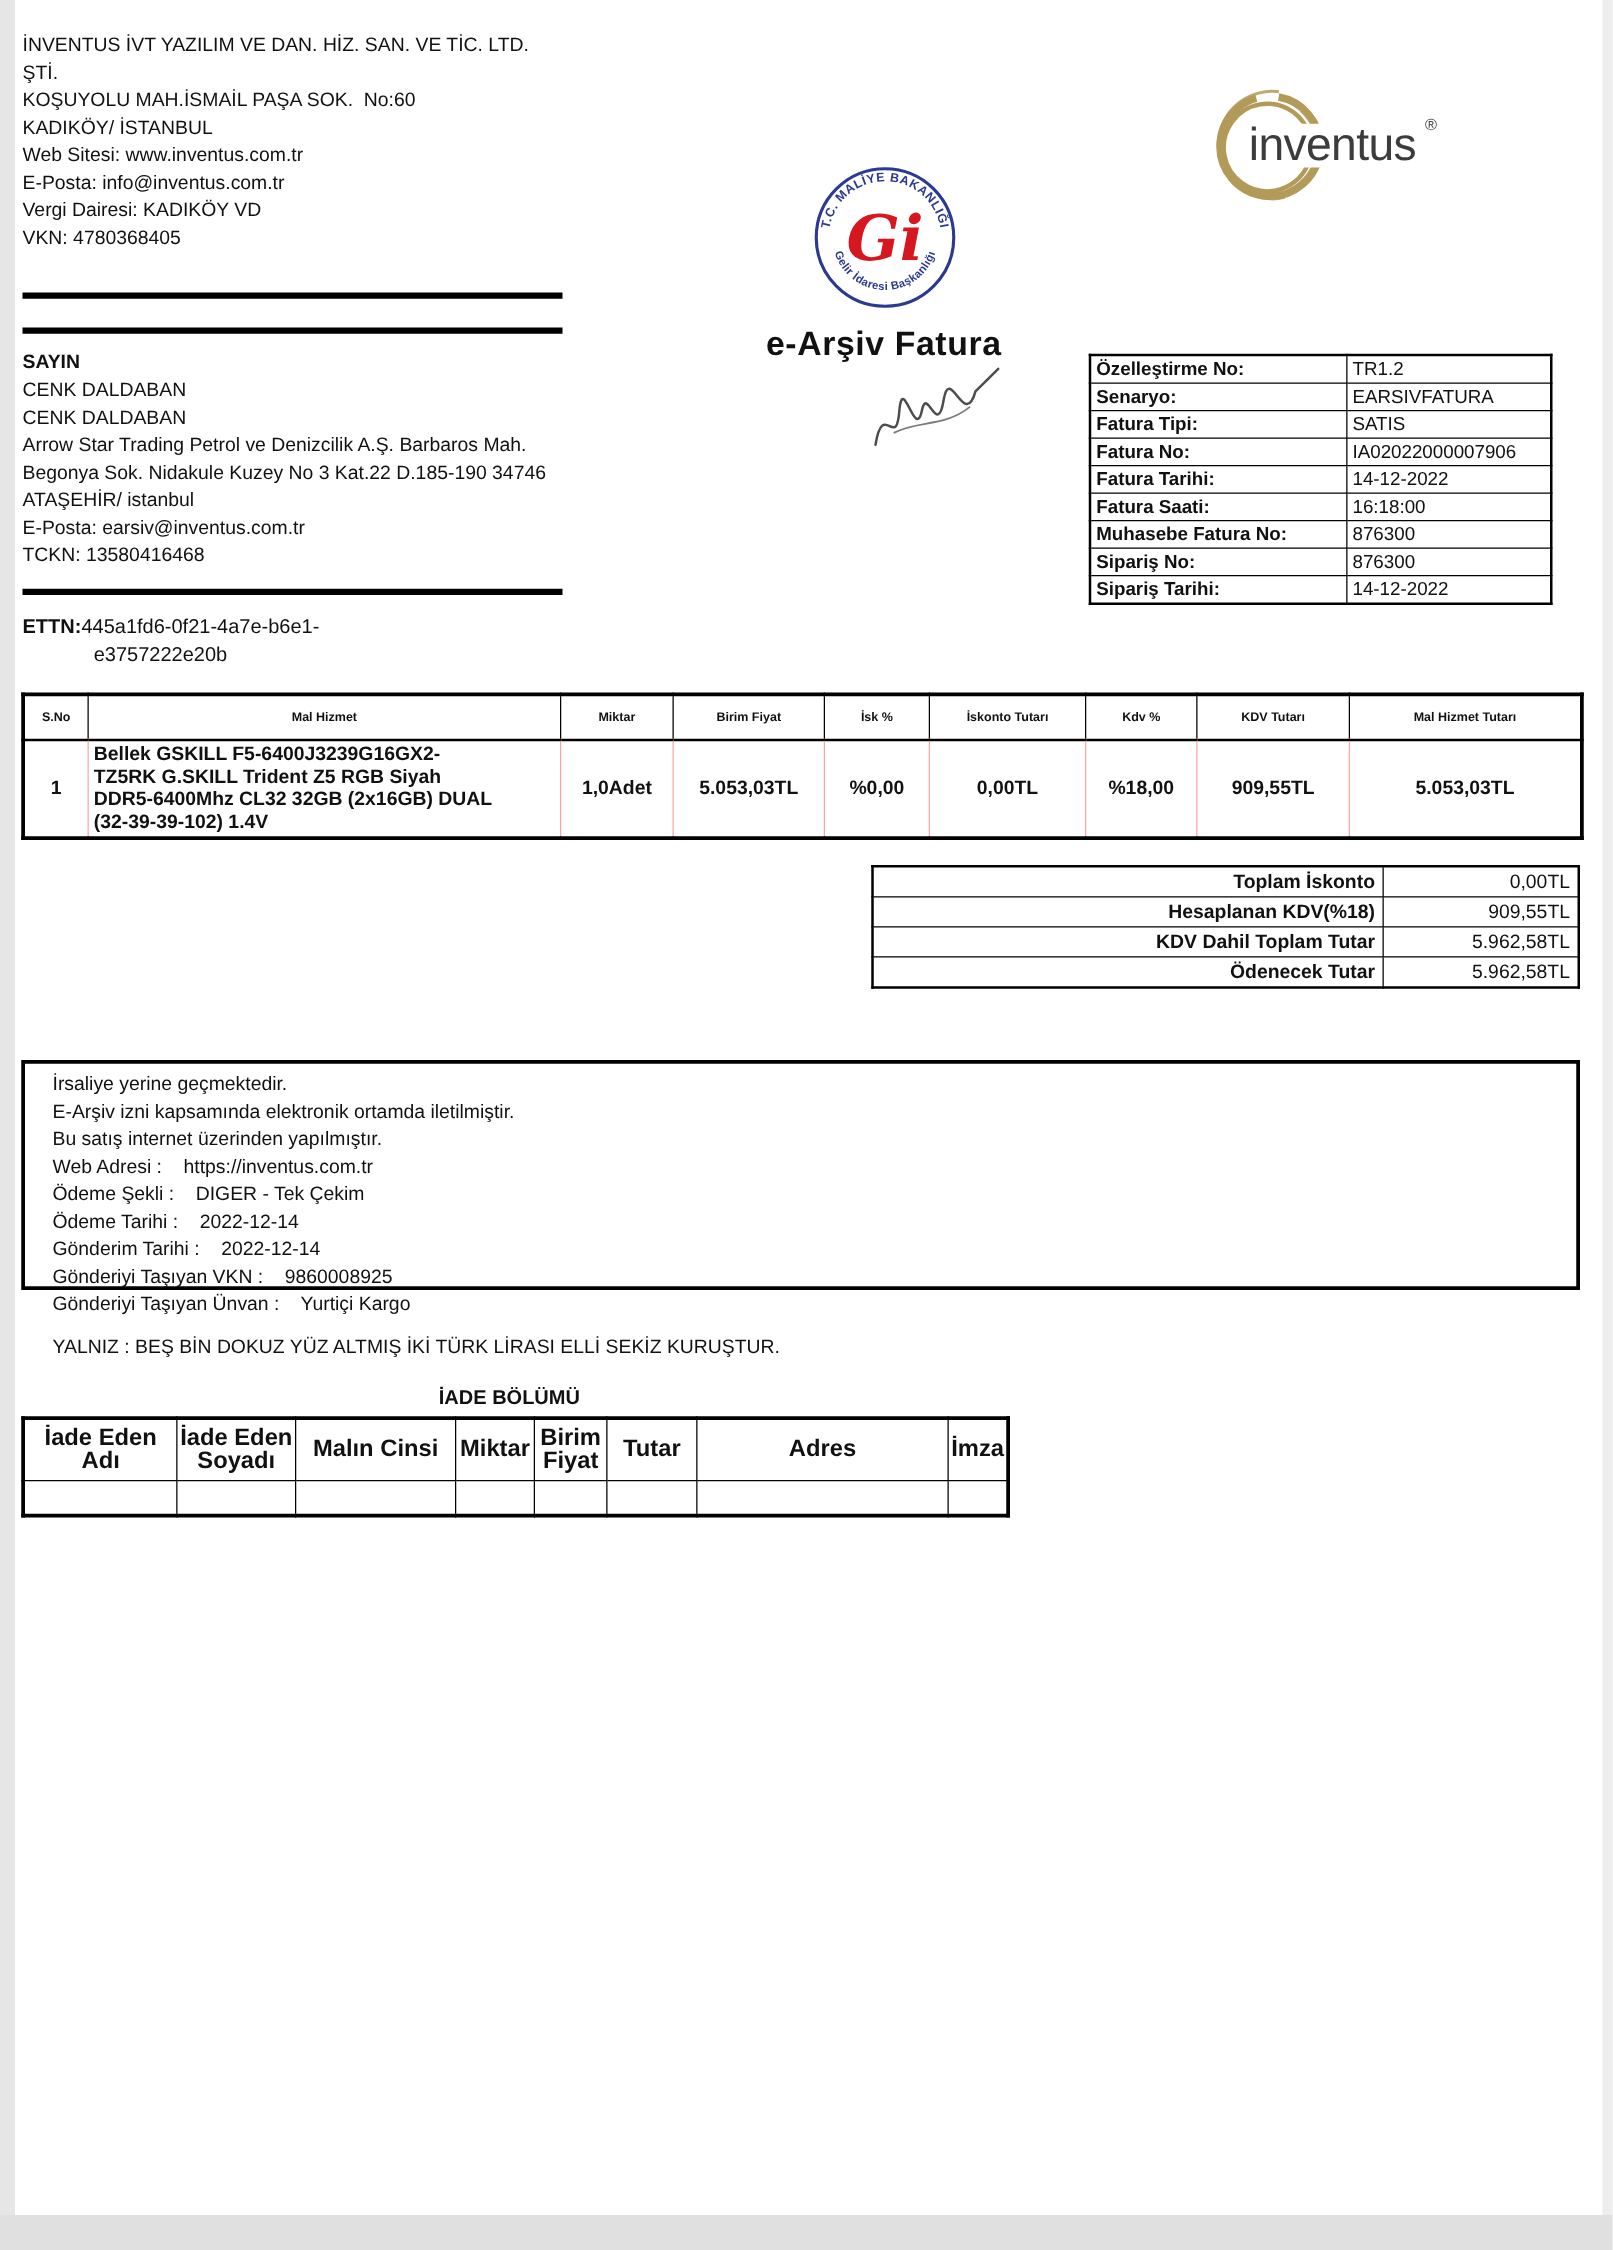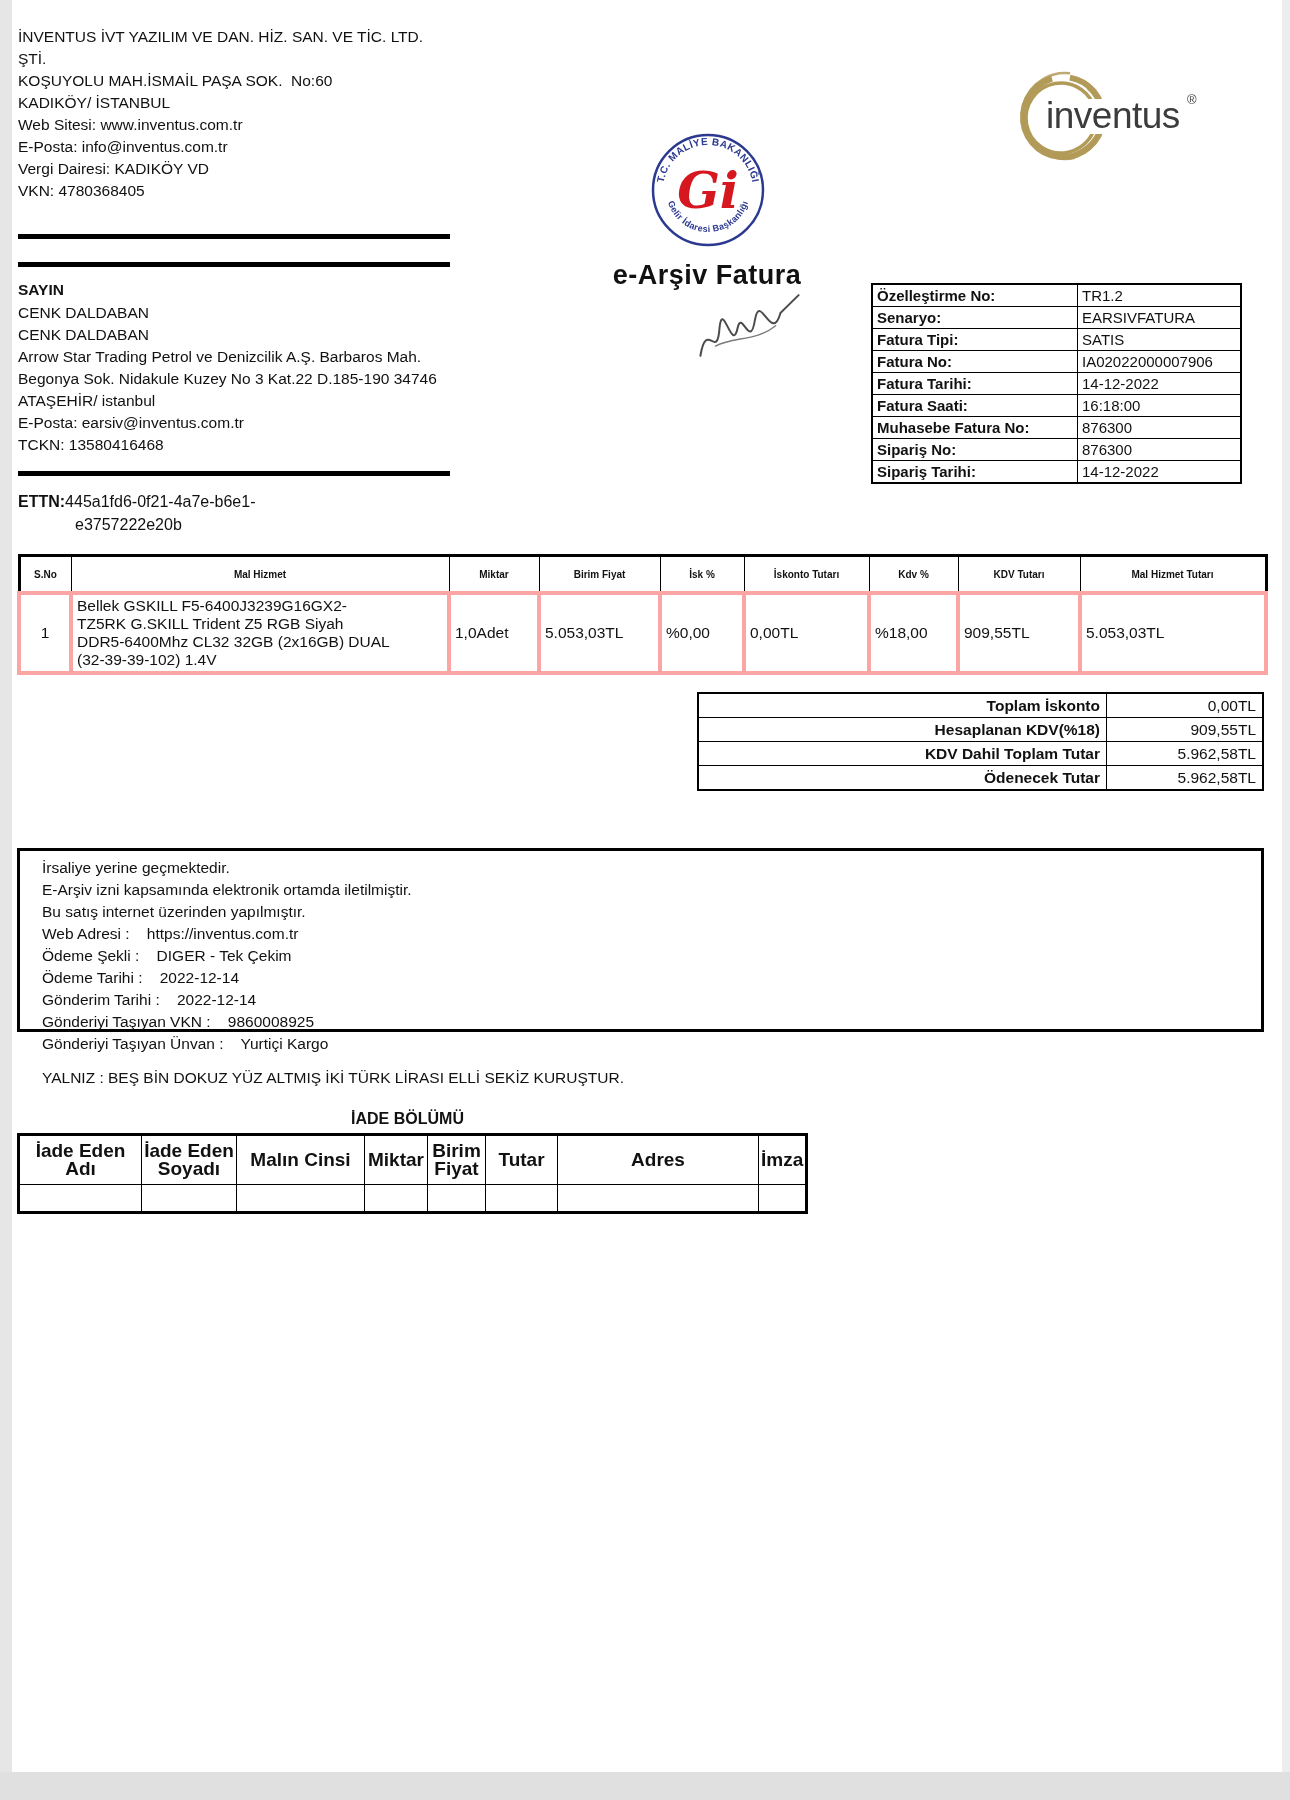--- a/index.html
+++ b/index.html
@@ -18,22 +18,22 @@
   .bold{font-weight:bold;}
   .rule{position:absolute;left:6px;width:432px;height:5px;background:#000;}
   
   table{border-collapse:collapse;}
   .meta-table{width:371px;border:2px solid #000;font-size:15px;table-layout:fixed;}
   .meta-table td{border:1px solid #000;height:21px;line-height:21px;padding:0 4px;overflow:hidden;white-space:nowrap;}
   .meta-table .ml{font-weight:bold;width:196px;}
   
   .items-table{width:1247px;border:3px solid #000;font-size:15.5px;table-layout:fixed;}
   .items-table th{border:1px solid #000;border-bottom:2px solid #000;font-size:10px;height:34px;padding:0 2px;}
-  .items-table td{border:4px solid #fca5a5;vertical-align:middle;padding:2px 4px;}
-  .num{text-align:left;}
+  .items-table td{border:1px solid #fca5a5;vertical-align:middle;padding:2px 4px;font-weight:bold;}
+  .num{text-align:center;}
   .ctr{text-align:center;}
   .name-cell div{line-height:18px;white-space:pre;}
   
   .totals-table{width:567px;border:2px solid #000;font-size:15.5px;table-layout:fixed;}
   .totals-table td{border:1px solid #000;height:23px;line-height:23px;padding:0 6px;white-space:nowrap;}
   .totals-table .tl{font-weight:bold;text-align:right;width:395px;}
   .totals-table .tv{text-align:right;}
   
   .notes-box{border:3px solid #000;width:1247px;height:184px;box-sizing:border-box;padding:6px 10px 0 22px;font-size:15.5px;}
   .notes-box .nline{line-height:22px;white-space:pre;}
@@ -104,21 +104,21 @@
 
   <div class="abs page-title" style="left:555px;top:260px;width:280px;">e-Arşiv Fatura</div>
 
   <div class="abs" style="left:672px;top:284px;width:140px;height:92px;transform:rotate(-6deg);">
     <svg width="140" height="92" viewBox="0 0 140 92">
       <path d="M 14 66 C 24 30 30 74 36 40 C 42 12 46 68 54 42 C 60 24 64 66 72 36 C 80 8 86 62 98 32 L 118 16" fill="none" stroke="#4c4c4c" stroke-width="2" stroke-linecap="round"></path>
       <path d="M 30 58 C 50 50 70 58 92 44" fill="none" stroke="#5a5a5a" stroke-width="1.4" stroke-linecap="round" opacity="0.8"></path>
     </svg>
   </div>
 
-  <div class="abs" style="left:989px;top:62px;width:205px;height:108px;">
+  <div class="abs" style="left:942px;top:62px;width:205px;height:108px;">
     <svg width="205" height="108" viewBox="0 0 205 108">
       <g fill="none" stroke="#b29a58">
         <circle cx="62" cy="55" r="40" stroke-width="6" stroke-dasharray="205 18" transform="rotate(-40 62 55)"></circle>
         <circle cx="60" cy="56" r="35" stroke-width="3.5" stroke-dasharray="155 30" transform="rotate(80 60 56)"></circle>
         <circle cx="64" cy="54" r="43" stroke-width="2.5" stroke-dasharray="95 120" transform="rotate(150 64 54)" opacity="0.85"></circle>
         <circle cx="61" cy="55" r="38" stroke-width="1.5" stroke-dasharray="60 40" transform="rotate(10 61 55)" opacity="0.7"></circle>
       </g>
       <rect x="42" y="37" width="148" height="35" fill="#ffffff"></rect>
       <text x="45" y="66" font-size="37" fill="#3c3c3c" font-family="'Liberation Sans', sans-serif" letter-spacing="-0.5">inventus</text>
       <text x="186" y="42" font-size="13" fill="#3c3c3c">®</text>

